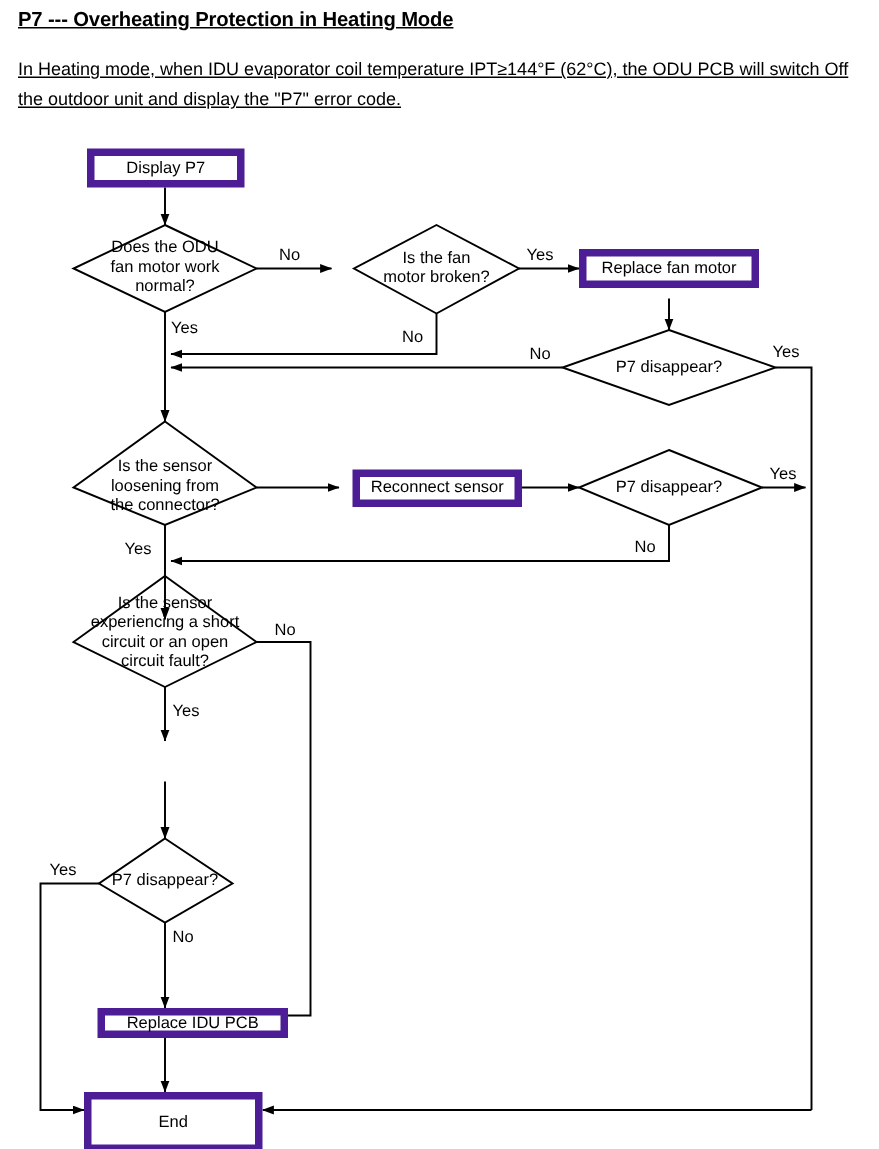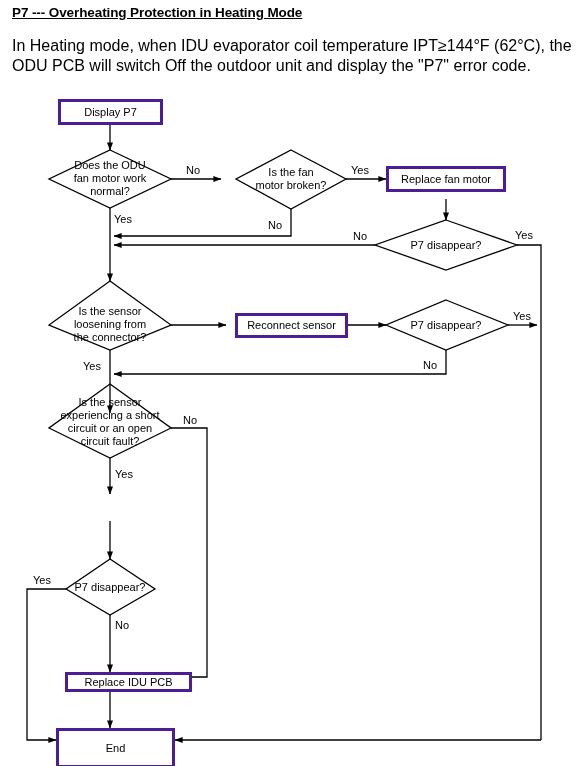--- a/index.html
+++ b/index.html
@@ -28,22 +28,23 @@
     font-weight: bold;
     letter-spacing: -0.1px;
     white-space: nowrap;
     text-decoration: underline;
   }
   #intro {
     position: absolute;
     left: 12px;
     top: 36px;
     width: 566px;
-    font-size: 16px;
+    font-size: 12px;
     line-height: 20px;
+    text-decoration: underline;
   }
   #chart-area {
     position: absolute;
     left: 0;
     top: 88px;
     width: 586px;
     height: 678px;
   }
   svg.flow {
     position: absolute;
@@ -56,21 +57,21 @@
   .node-layer {
     position: absolute;
     left: 0;
     top: 0;
     width: 586px;
     height: 678px;
   }
   .pbox {
     position: absolute;
     box-sizing: border-box;
-    border: 3px solid #4c1d95;
+    border: 5px solid #4c1d95;
     background: #ffffff;
     display: flex;
     align-items: center;
     justify-content: center;
     font-size: 11px;
     line-height: 13px;
     text-align: center;
   }
   .dlabel {
     position: absolute;

